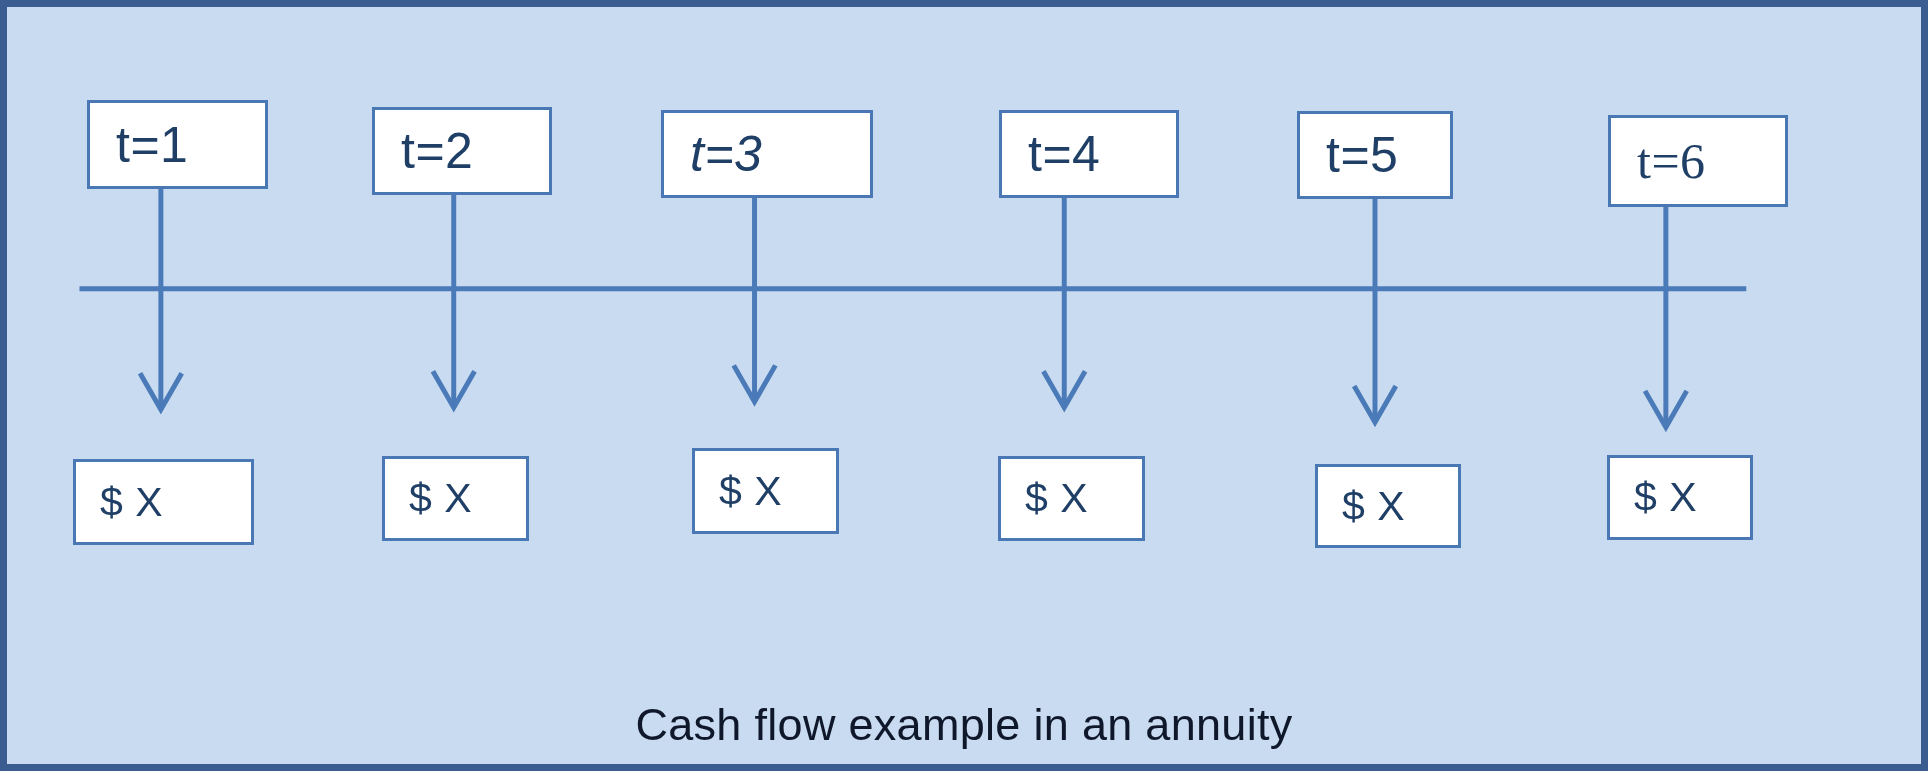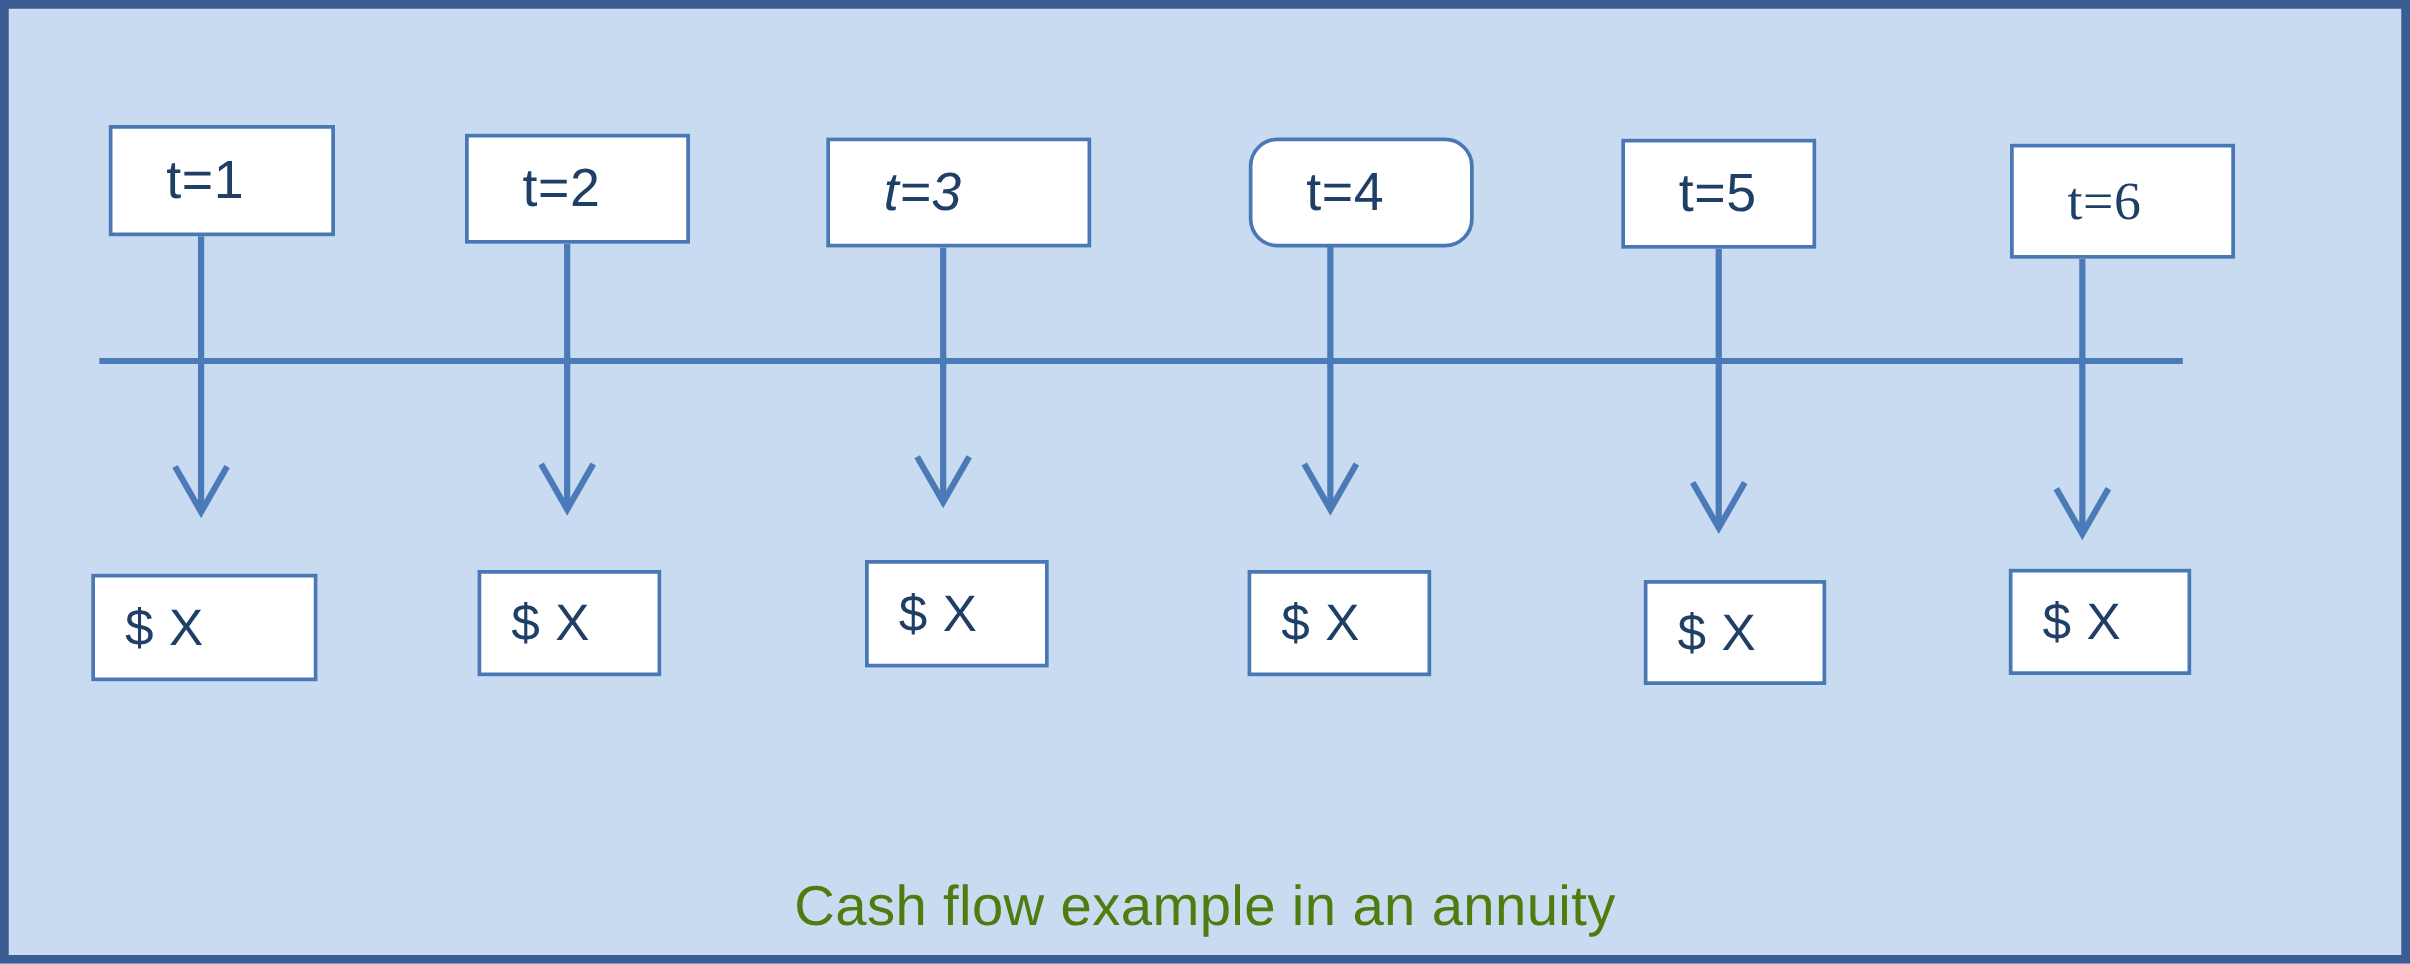--- a/index.html
+++ b/index.html
@@ -25,22 +25,22 @@
     box-sizing: border-box;
     background: #ffffff;
     border: 3px solid #4a78b5;
     display: flex;
     align-items: center;
     color: #1f3f६6;
     color: #1f3f66;
   }
   .node-label {
     display: block;
-    padding-left: 43px;
-    font-size: 43px;
+    padding-left: 26px;
+    font-size: 50px;
     line-height: 1;
     color: #1f3f66;
     letter-spacing: 0.5px;
     white-space: nowrap;
   }
   .cash-label {
     padding-left: 24px;
     font-size: 41px;
   }
   svg.lines {
@@ -51,21 +51,21 @@
     height: 100%;
     pointer-events: none;
   }
   .caption {
     position: absolute;
     left: 0;
     right: 0;
     top: 692px;
     text-align: center;
     font-size: 45px;
-    color: #4d7c0f;
+    color: #0f172a;
     letter-spacing: 0.3px;
   }
 </style>
 </head>
 <body>
 
 <div id="canvas">
 
   <svg class="lines" viewBox="0 0 1928 771" preserveAspectRatio="none" aria-hidden="true">
     <g id="svg-lines">
@@ -88,21 +88,21 @@
   <div id="period-row">
       <div class="node-box" style="left: 80px; top: 93px; width: 181px; height: 89px;">
         <span class="node-label">t=1</span>
       </div>
       <div class="node-box" style="left: 365px; top: 100px; width: 180px; height: 88px;">
         <span class="node-label">t=2</span>
       </div>
       <div class="node-box" style="left: 654px; top: 103px; width: 212px; height: 88px; font-style: italic;">
         <span class="node-label">t=3</span>
       </div>
-      <div class="node-box" style="left: 992px; top: 103px; width: 180px; height: 88px; border-radius: 23px;">
+      <div class="node-box" style="left: 992px; top: 103px; width: 180px; height: 88px;">
         <span class="node-label">t=4</span>
       </div>
       <div class="node-box" style="left: 1290px; top: 104px; width: 156px; height: 88px;">
         <span class="node-label">t=5</span>
       </div>
       <div class="node-box" style="left: 1601px; top: 108px; width: 180px; height: 92px; font-family: Liberation Serif, serif;">
         <span class="node-label">t=6</span>
       </div>
     </div>
   <div id="cash-row">

